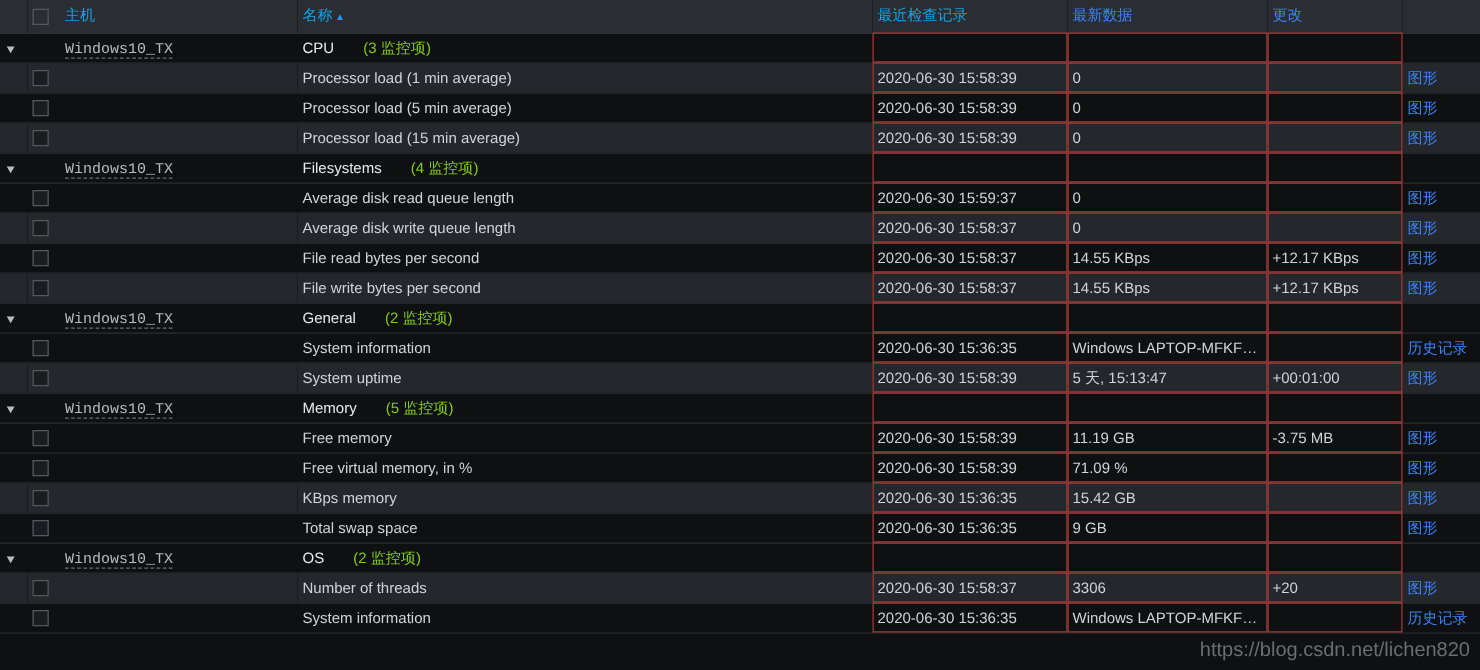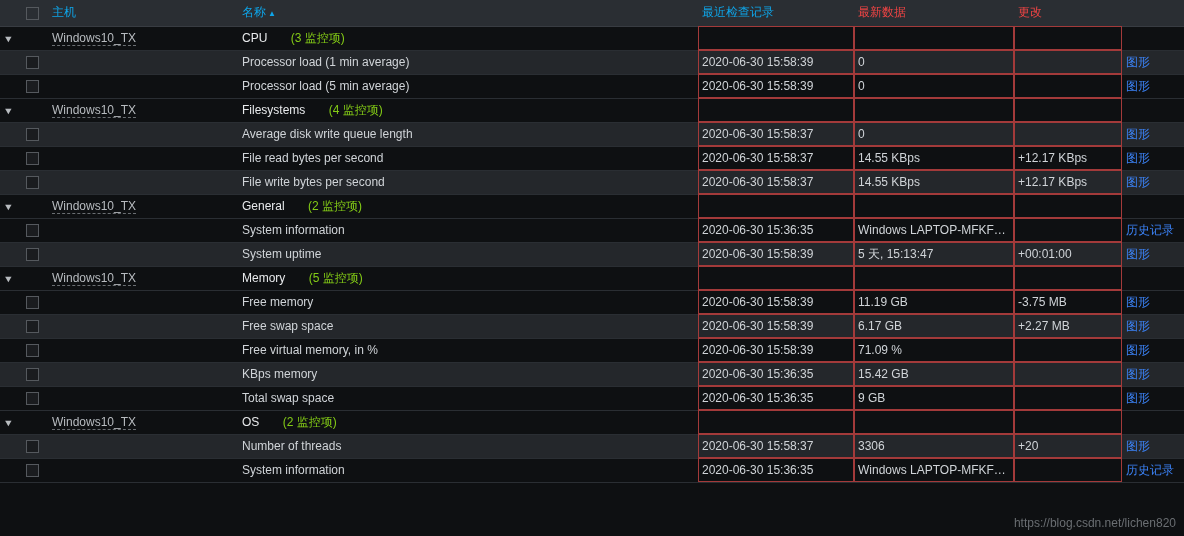--- a/index.html
+++ b/index.html
@@ -20,21 +20,21 @@
     text-align: left;
     padding: 0 4px;
     height: 24px;
     vertical-align: middle;
     white-space: nowrap;
     overflow: hidden;
     text-overflow: ellipsis;
   }
   thead th {
     background: #2a2e33;
-    color: #ef4444;
+    color: #3b82f6;
     font-weight: normal;
     border-bottom: 1px solid #383c42;
     height: 26px;
   }
   thead th.link { color: #0ea5e9; cursor: pointer; }
   tbody tr { border-bottom: 1px solid #2a2e33; }
   tbody tr.odd { background: #24272b; }
   tbody tr.group td { background: #0e1012; }
   .chk {
     width: 13px; height: 13px;
@@ -48,36 +48,37 @@
     color: #b8bcc0;
     font-size: 9px;
     display: inline-block;
     transform: scaleX(1.2);
   }
   .host-link {
     color: #b8bcc0;
     border-bottom: 1px dashed #6a6e72;
     text-decoration: none;
     cursor: pointer;
+    font-family: Liberation Mono, monospace;
   }
   .item-link, .action-link {
     color: #3b82f6;
     text-decoration: none;
     cursor: pointer;
   }
   .group-name { color: #e8eaec; font-weight: normal; }
   .group-count { color: #84cc16; font-weight: normal; margin-left: 20px; }
   .sort-tri { font-size: 8px; margin-left: 2px; }
   .red-cell { outline: 1px solid #a33a3a; outline-offset: -1px; }
   .watermark {
     position: fixed;
     right: 8px;
     bottom: 6px;
     color: #6a6e72;
-    font-size: 12px;
+    font-size: 16px;
     pointer-events: none;
   }
   col.c-exp   { width: 22px; }
   col.c-chk   { width: 26px; }
   col.c-host  { width: 190px; }
   col.c-name  { width: 460px; }
   col.c-last  { width: 156px; }
   col.c-data  { width: 160px; }
   col.c-chg   { width: 108px; }
   col.c-act   { width: 62px; }
@@ -134,29 +135,49 @@
       <tr class="">
         <td></td>
         <td><span class="chk"></span></td>
         <td></td>
         <td><span>Processor load (5 min average)</span></td>
         <td class="red-cell">2020-06-30 15:58:39</td>
         <td class="red-cell">0</td>
         <td class="red-cell"></td>
         <td><a class="action-link">图形</a></td>
       </tr>
+      <tr class="odd">
+        <td></td>
+        <td><span class="chk"></span></td>
+        <td></td>
+        <td><span>Processor load (15 min average)</span></td>
+        <td class="red-cell">2020-06-30 15:58:39</td>
+        <td class="red-cell">0</td>
+        <td class="red-cell"></td>
+        <td><a class="action-link">图形</a></td>
+      </tr>
       <tr class="group">
         <td><span class="arrow">▼</span></td>
         <td></td>
         <td><a class="host-link">Windows10_TX</a></td>
         <td><span class="group-name">Filesystems</span><span class="group-count"> (4<span> 监控项</span>)</span></td>
         <td class="red-cell"></td>
         <td class="red-cell"></td>
         <td class="red-cell"></td>
         <td></td>
+      </tr>
+      <tr class="">
+        <td></td>
+        <td><span class="chk"></span></td>
+        <td></td>
+        <td><span>Average disk read queue length</span></td>
+        <td class="red-cell">2020-06-30 15:59:37</td>
+        <td class="red-cell">0</td>
+        <td class="red-cell"></td>
+        <td><a class="action-link">图形</a></td>
       </tr>
       <tr class="odd">
         <td></td>
         <td><span class="chk"></span></td>
         <td></td>
         <td><span>Average disk write queue length</span></td>
         <td class="red-cell">2020-06-30 15:58:37</td>
         <td class="red-cell">0</td>
         <td class="red-cell"></td>
         <td><a class="action-link">图形</a></td>
@@ -222,30 +243,20 @@
         <td></td>
       </tr>
       <tr class="">
         <td></td>
         <td><span class="chk"></span></td>
         <td></td>
         <td><span>Free memory</span></td>
         <td class="red-cell">2020-06-30 15:58:39</td>
         <td class="red-cell">11.19 GB</td>
         <td class="red-cell">-3.75 MB</td>
-        <td><a class="action-link">图形</a></td>
-      </tr>
-      <tr class="odd">
-        <td></td>
-        <td><span class="chk"></span></td>
-        <td></td>
-        <td><span>Free swap space</span></td>
-        <td class="red-cell">2020-06-30 15:58:39</td>
-        <td class="red-cell">6.17 GB</td>
-        <td class="red-cell">+2.27 MB</td>
         <td><a class="action-link">图形</a></td>
       </tr>
       <tr class="">
         <td></td>
         <td><span class="chk"></span></td>
         <td></td>
         <td><span>Free virtual memory, in %</span></td>
         <td class="red-cell">2020-06-30 15:58:39</td>
         <td class="red-cell">71.09 %</td>
         <td class="red-cell"></td>

